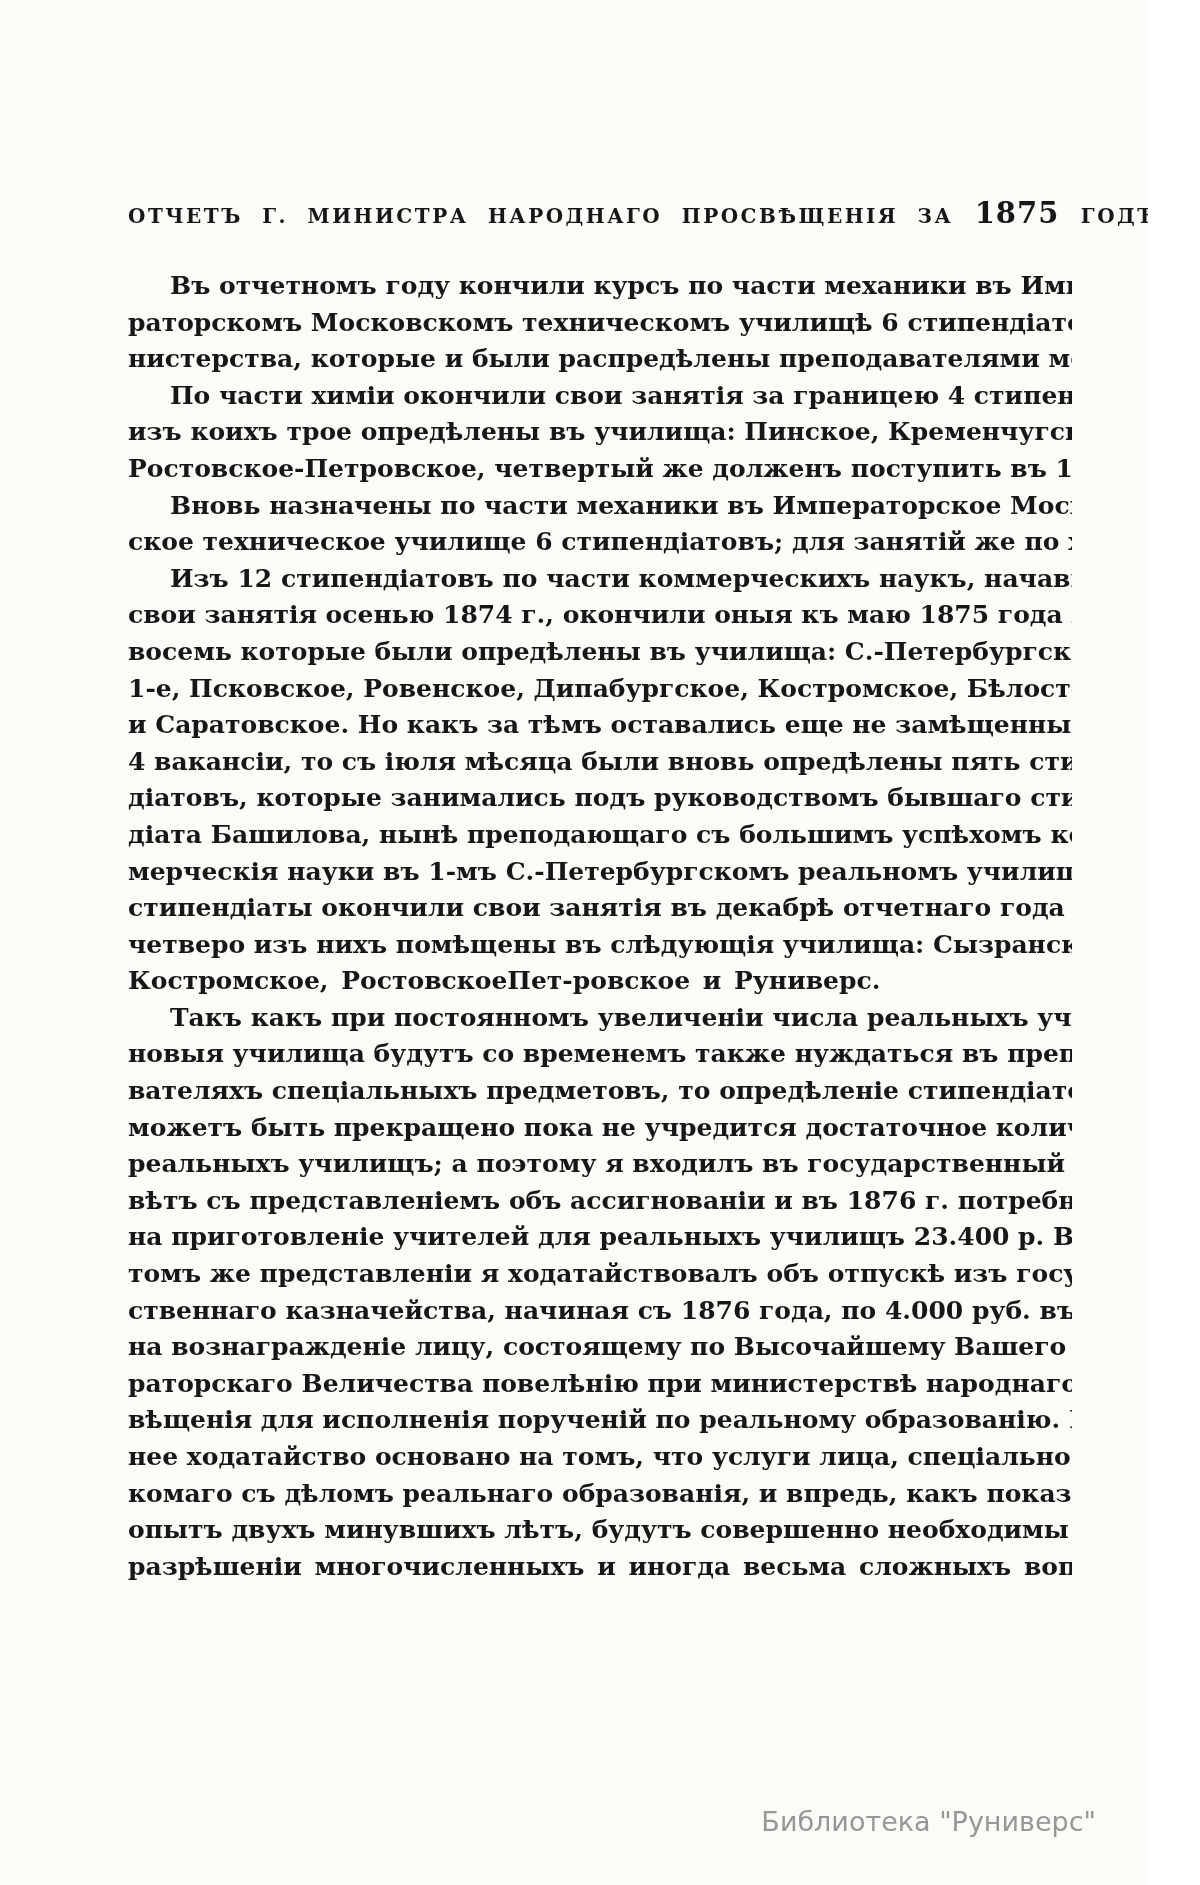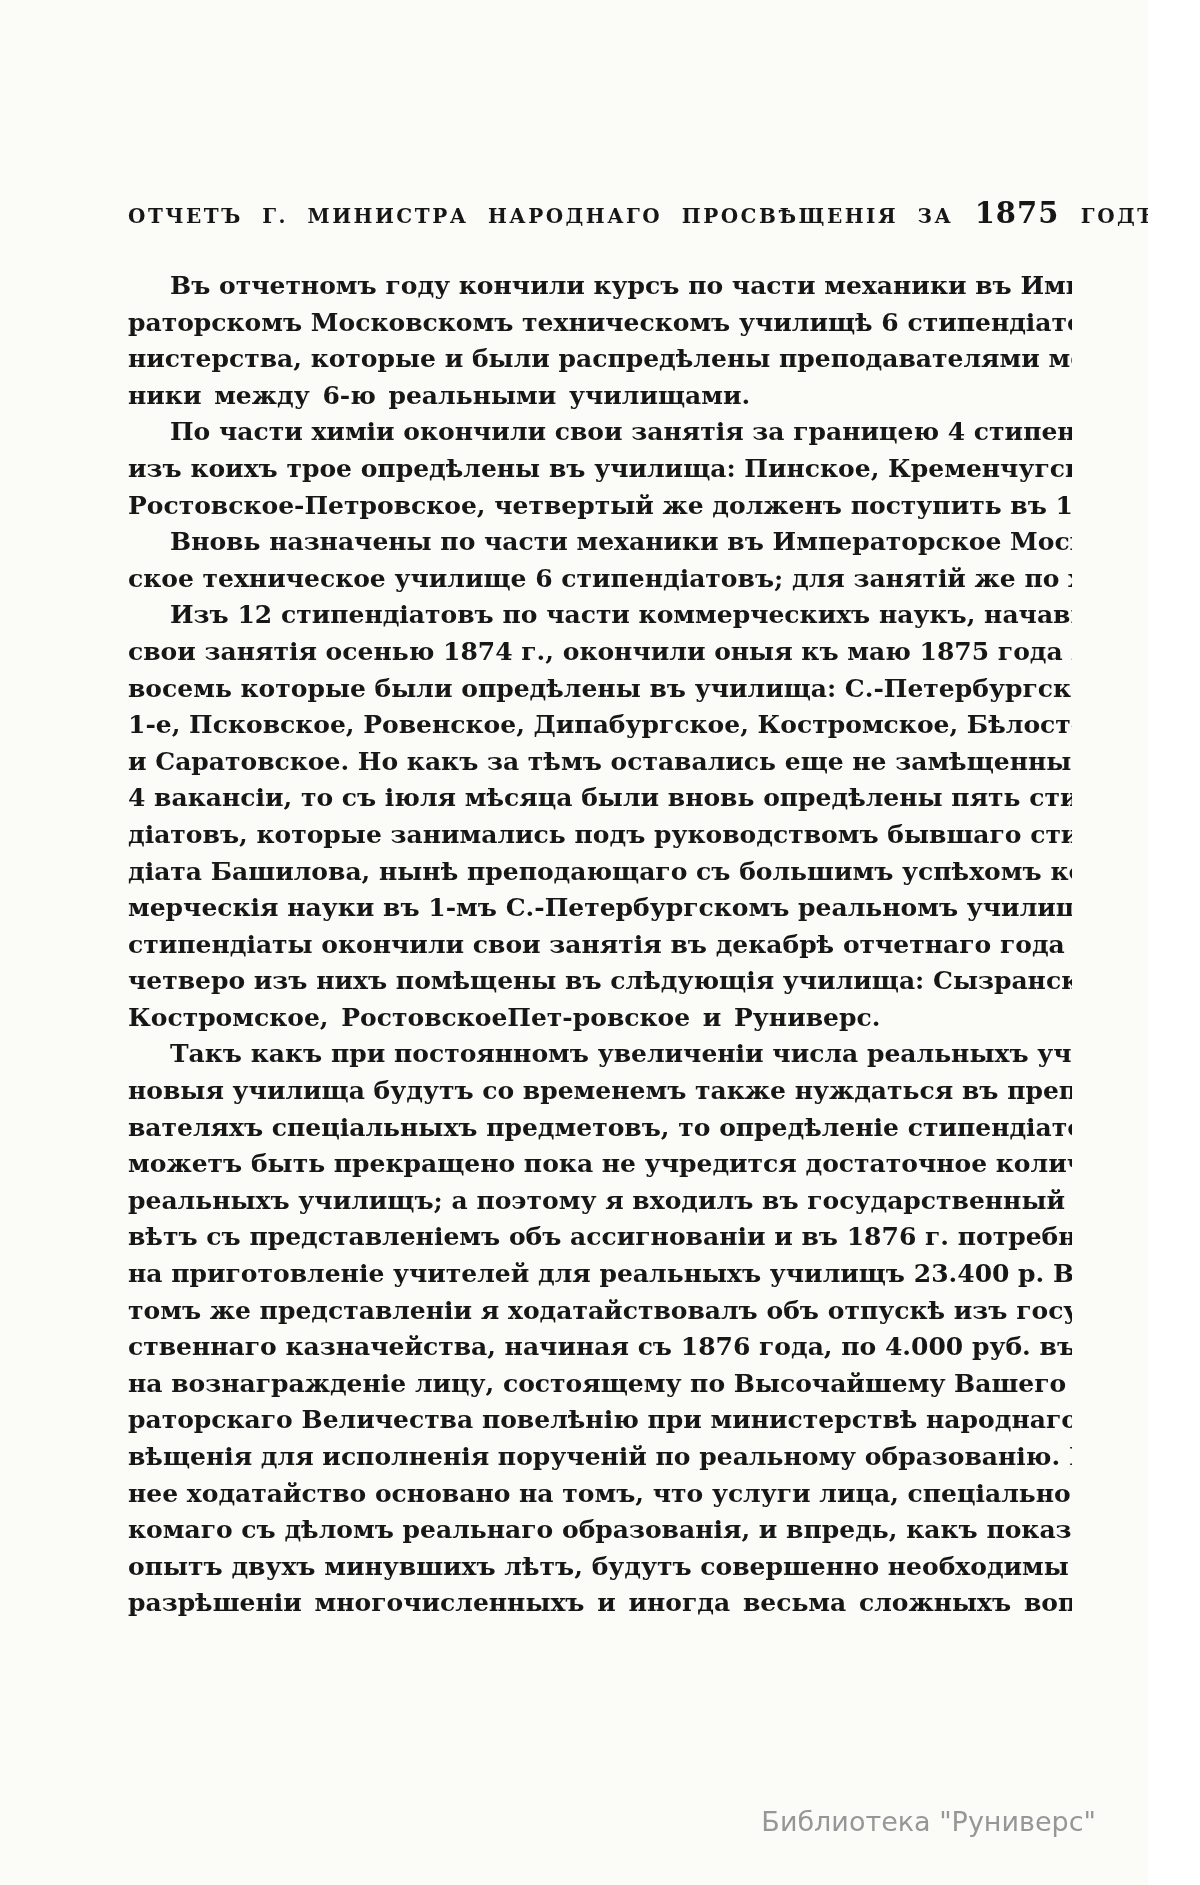--- a/index.html
+++ b/index.html
@@ -81,21 +81,20 @@
   <div class="content">
     <div class="header">
       <div class="header-title"><span>ОТЧЕТЪ Г. МИНИСТРА НАРОДНАГО ПРОСВѢЩЕНІЯ ЗА</span> <span class="year">1875</span> <span>ГОДЪ.</span></div>
       <div class="page-number">5</div>
     </div>
     <div class="body-text">
         <div class="para">
           <div class="line indent">Въ отчетномъ году кончили курсъ по части механики въ Импе-</div>
           <div class="line">раторскомъ Московскомъ техническомъ училищѣ 6 стипендіатовъ ми-</div>
           <div class="line">нистерства, которые и были распредѣлены преподавателями меха-</div>
-          <div class="line para-end">ники между 6-ю реальными училищами.</div>
         </div>
         <div class="para">
           <div class="line indent">По части химіи окончили свои занятія за границею 4 стипендіата,</div>
           <div class="line">изъ коихъ трое опредѣлены въ училища: Пинское, Кременчугское и</div>
           <div class="line">Ростовское-Петровское, четвертый же долженъ поступить въ 187⁶/₇</div>
         </div>
         <div class="para">
           <div class="line indent">Вновь назначены по части механики въ Императорское Москов-</div>
           <div class="line">ское техническое училище 6 стипендіатовъ; для занятій же по хи-</div>
         </div>

